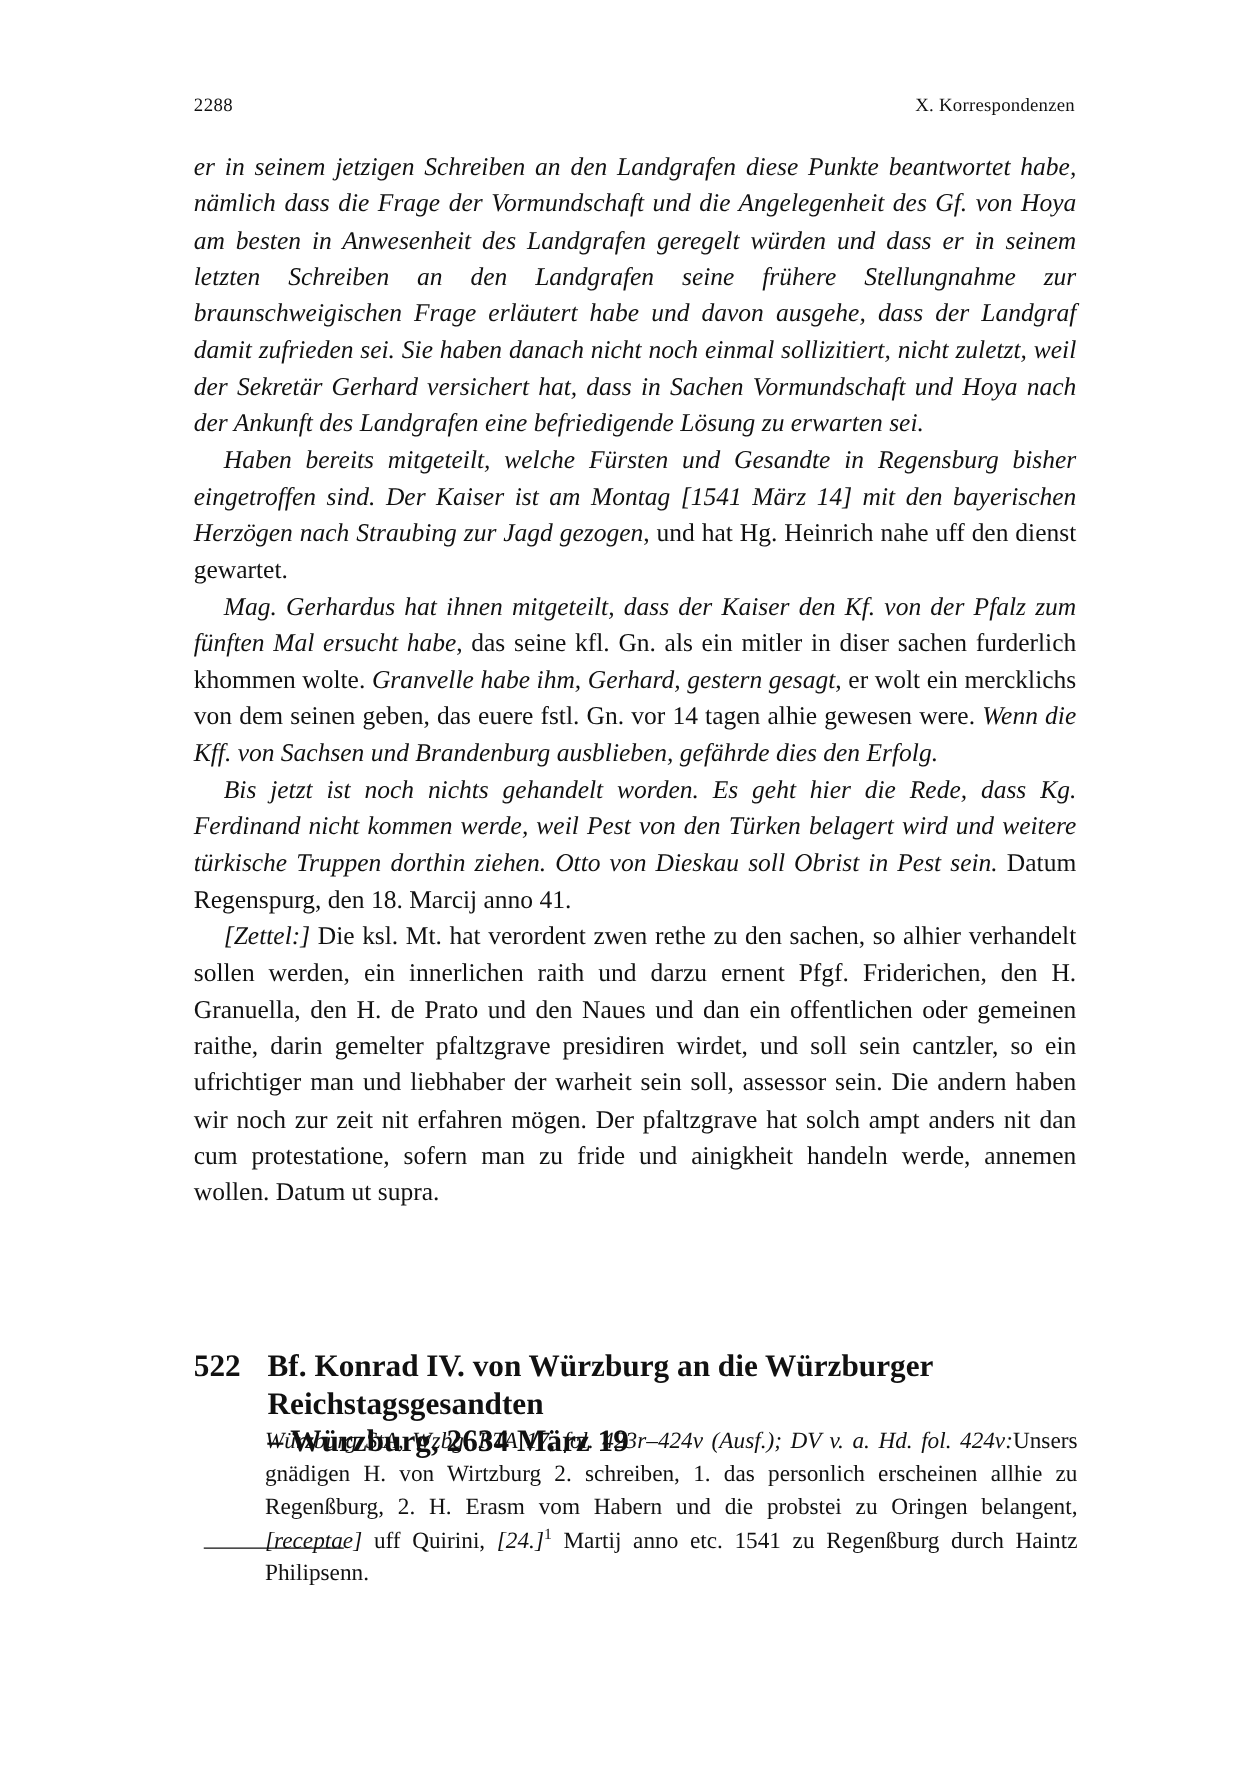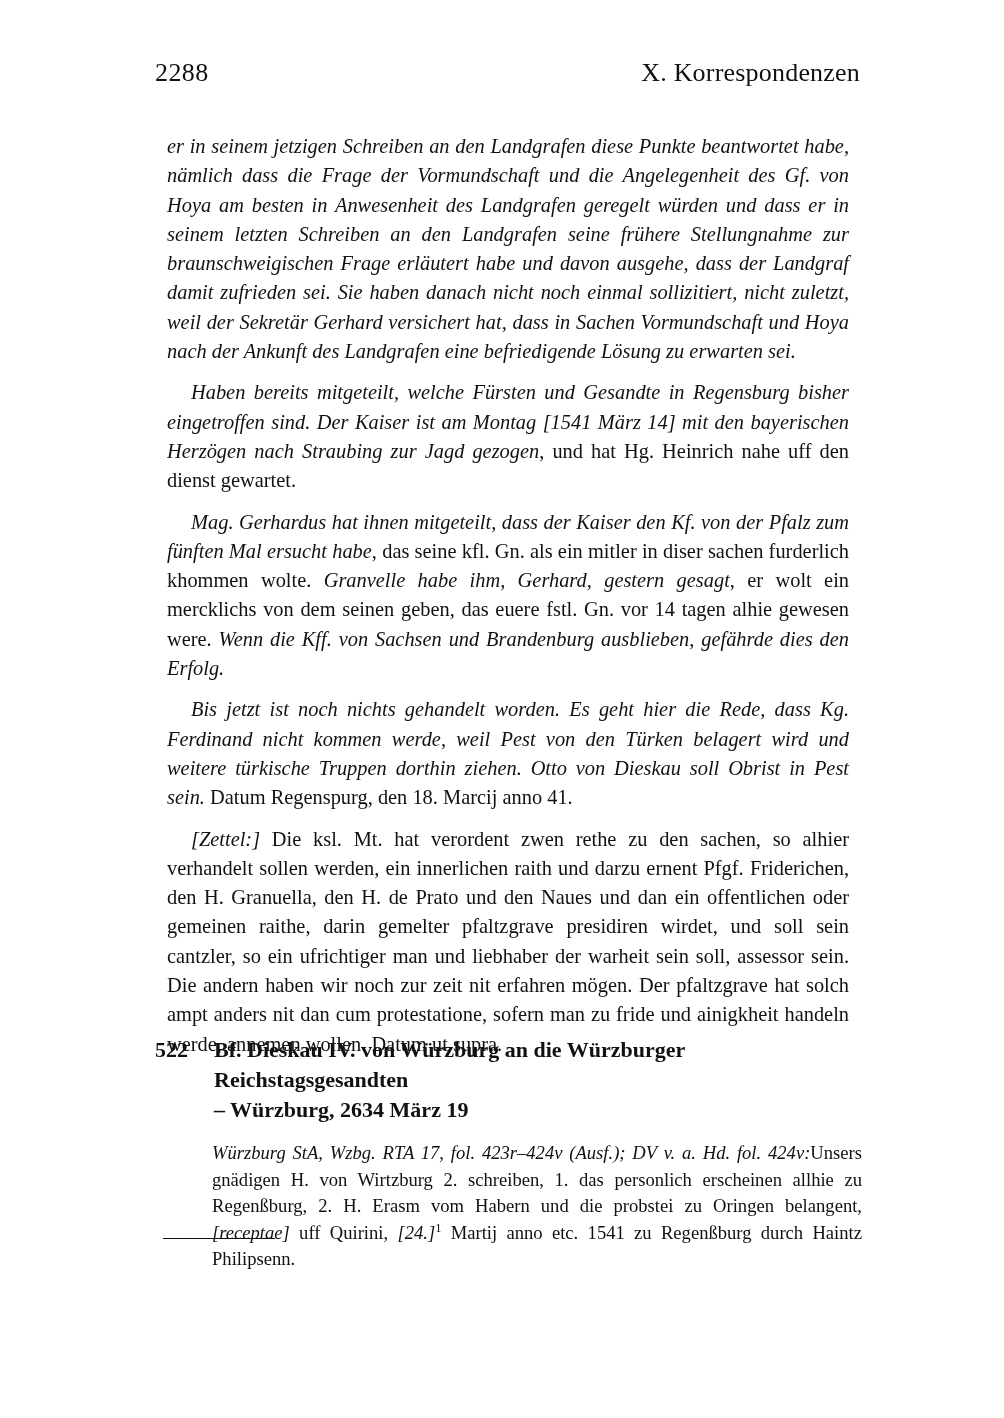--- a/index.html
+++ b/index.html
@@ -20,24 +20,24 @@
     height: 1418px;
     box-sizing: border-box;
     padding: 0;
     overflow: hidden;
   }
 
   
   .running-head {
     position: absolute;
     left: 155px;
-    top: 60px;
+    top: 72px;
     width: 705px;
     height: 26px;
-    font-size: 26px;
+    font-size: 15px;
     line-height: 26px;
   }
   .running-head .folio {
     position: absolute;
     left: 0;
     top: 0;
     letter-spacing: 0.4px;
   }
   .running-head .title {
     position: absolute;
@@ -50,21 +50,21 @@
 
   
   .textblock {
     position: absolute;
     left: 155px;
     top: 120px;
     width: 706px;
   }
 
   p.para {
-    margin: 12px;
+    margin: 0;
     font-size: 20.4px;
     line-height: 29.3px;
     text-align: justify;
     text-justify: inter-word;
     hyphens: manual;
     text-indent: 0;
   }
   p.para.indent {
     text-indent: 24px;
   }
@@ -74,23 +74,23 @@
 
   .it { font-style: italic; }
   .ro { font-style: normal; }
 
   
 
   
   .section-heading {
     position: absolute;
     left: 155px;
-    top: 1035px;
+    top: 1079px;
     width: 706px;
-    font-size: 22px;
+    font-size: 25px;
     font-weight: bold;
     line-height: 30px;
   }
   .section-heading .num {
     position: absolute;
     left: 0;
     top: 0;
     width: 44px;
   }
   .section-heading .htext {
@@ -168,21 +168,21 @@
     <p class="para indent"><span class="it">Mag. Gerhardus hat ihnen mitgeteilt, dass der Kaiser den Kf. von der Pfalz zum fünften Mal ersucht habe</span><span class="ro">, das seine kfl. Gn. als ein mitler in diser sachen furderlich khommen wolte. </span><span class="it">Granvelle habe ihm, Gerhard, gestern gesagt</span><span class="ro">, er wolt ein mercklichs von dem seinen geben, das euere fstl. Gn. vor 14 tagen alhie gewesen were. </span><span class="it">Wenn die Kff. von Sachsen und Brandenburg ausblieben, gefährde dies den Erfolg.</span></p>
 
     <p class="para indent"><span class="it">Bis jetzt ist noch nichts gehandelt worden. Es geht hier die Rede, dass Kg. Ferdinand nicht kommen werde, weil Pest von den Türken belagert wird und weitere türkische Truppen dorthin ziehen. Otto von Dieskau soll Obrist in Pest sein.</span><span class="ro"> Datum Regenspurg, den 18. Marcij anno 41.</span></p>
 
     <p class="para indent"><span class="it">[Zettel:]</span><span class="ro"> Die ksl. Mt. hat verordent zwen rethe zu den sachen, so alhier verhandelt sollen werden, ein innerlichen raith und darzu ernent Pfgf. Friderichen, den H. Granuella, den H. de Prato und den Naues und dan ein offentlichen oder gemeinen raithe, darin gemelter pfaltzgrave presidiren wirdet, und soll sein cantzler, so ein ufrichtiger man und liebhaber der warheit sein soll, assessor sein. Die andern haben wir noch zur zeit nit erfahren mögen. Der pfaltzgrave hat solch ampt anders nit dan cum protestatione, sofern man zu fride und ainigkheit handeln werde, annemen wollen. Datum ut supra.</span></p>
 
   </div>
 
   <div class="section-heading">
     <span class="num">522</span>
-    <span class="htext">Bf. Dieskau IV. von Würzburg an die Würzburger Reichstagsgesandten</span>
+    <span class="htext">Bf. Konrad IV. von Würzburg an die Würzburger Reichstagsgesandten</span>
     <span class="hline2">– Würzburg, 2634 März 19</span>
   </div>
 
   <div class="sourceblock">
     <p><span class="it">Würzburg StA, Wzbg. RTA 17, fol. 423r–424v (Ausf.); DV v. a. Hd. fol. 424v:</span><span class="ro">Unsers gnädigen H. von Wirtzburg 2. schreiben, 1. das personlich erscheinen allhie zu Regenßburg, 2. H. Erasm vom Habern und die probstei zu Oringen belangent, </span><span class="it">[receptae]</span><span class="ro"> uff Quirini, </span><span class="it">[24.]</span><sup class="fnref">1</sup><span class="ro"> Martij anno etc. 1541 zu Regenßburg durch Haintz Philipsenn.</span></p>
   </div>
 
   <div class="footnote-area">
     <div class="footnote-rule"></div>
   </div>

